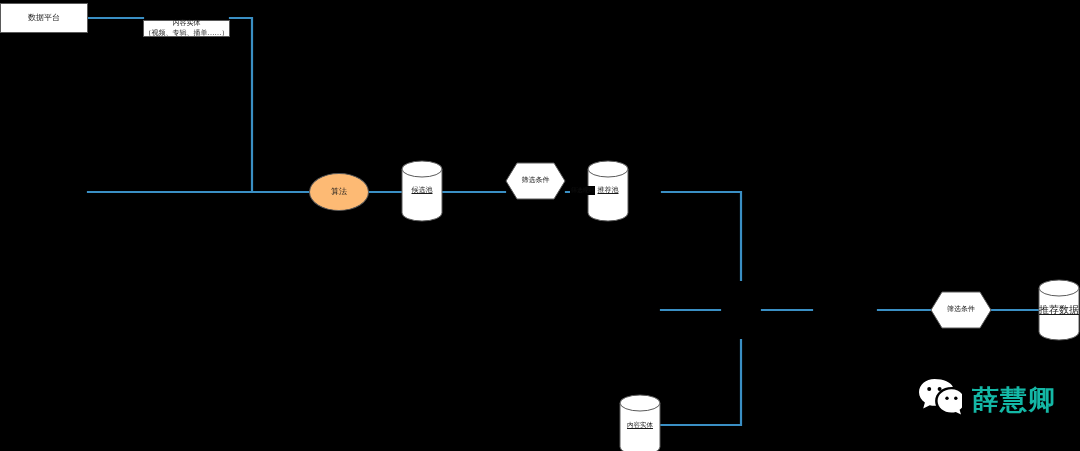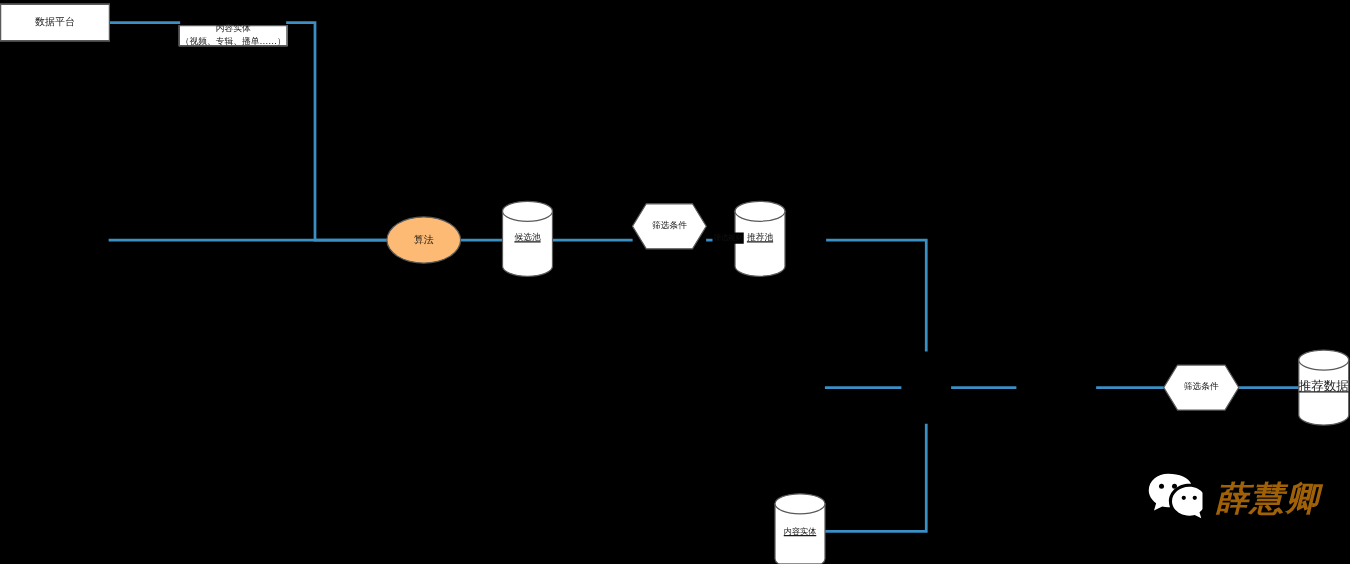--- a/index.html
+++ b/index.html
@@ -89,26 +89,25 @@
   }
   
   #watermark {
     position: absolute;
     display: flex;
     align-items: center;
     gap: 10px;
     z-index: 5;
   }
   #watermark .wm-text {
-    color: #a16207;
+    color: #14b8a6;
     font-size: 27px;
     font-weight: bold;
     letter-spacing: 1px;
     line-height: 1;
-    font-style: italic;
   }
 </style>
 </head>
 <body>
 
 <div id="canvas">
 
   <svg id="edges" viewBox="0 0 1080 451" width="1080" height="451">
     <g fill="none" stroke="#3a8fc4" stroke-width="2.2" stroke-linecap="square">
 

